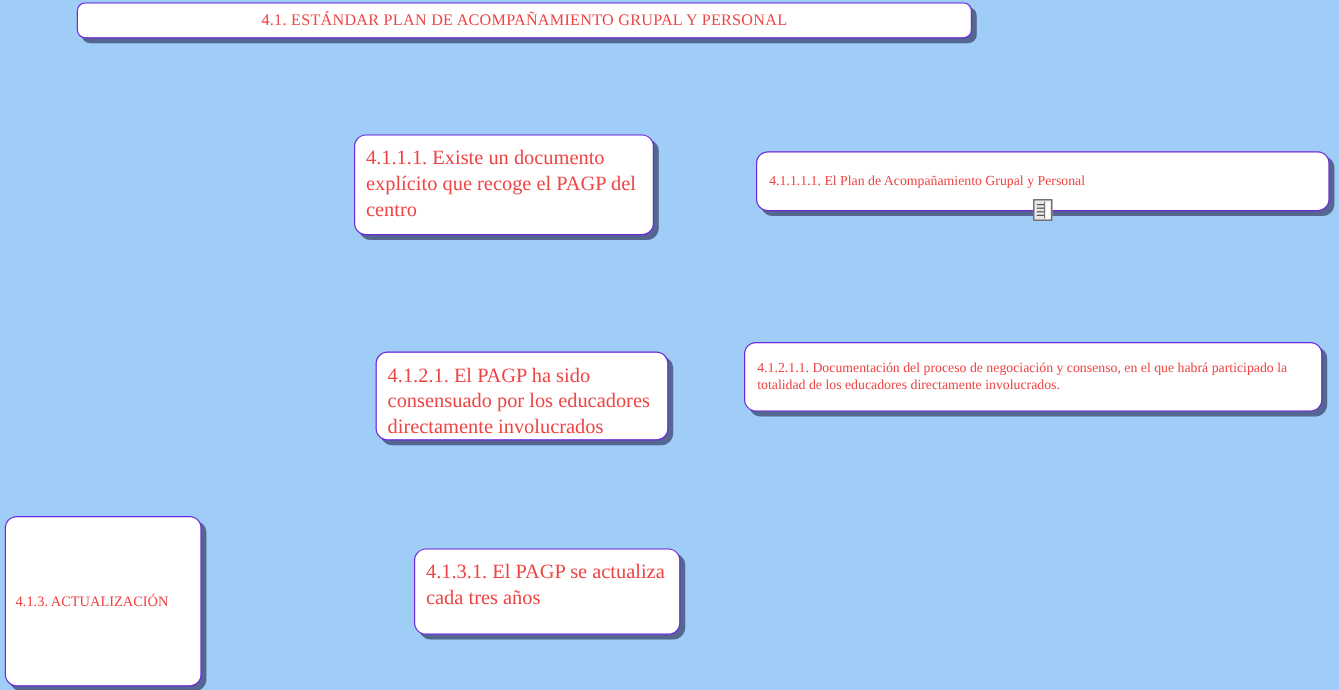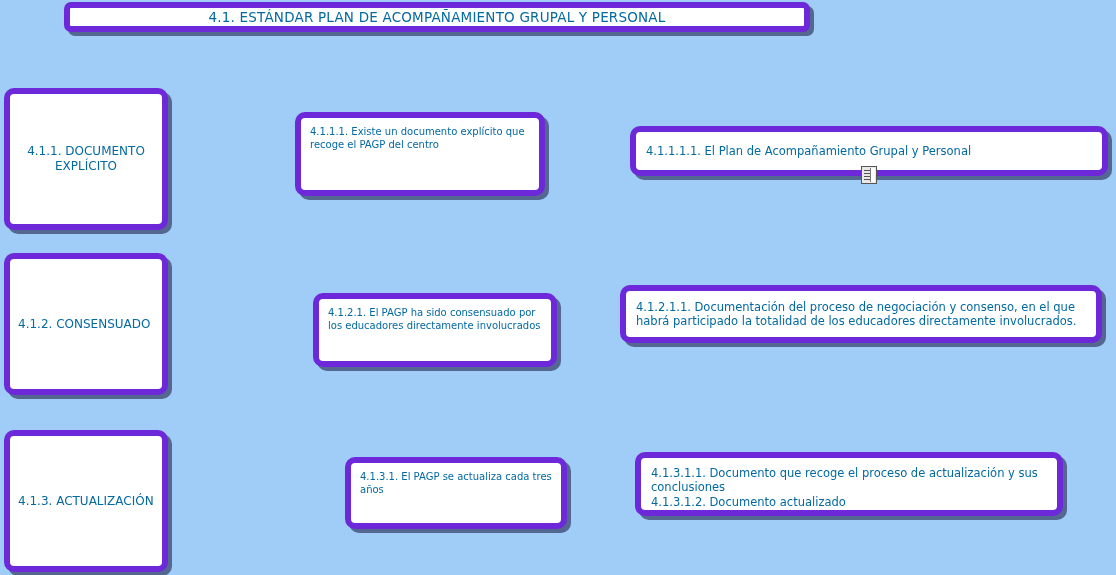--- a/index.html
+++ b/index.html
@@ -16,26 +16,27 @@
   }
   .canvas {
     position: absolute;
     left: 0; top: 0;
     width: 1116px;
     height: 575px;
   }
   .box {
     position: absolute;
     background: #ffffff;
-    border: 6px solid #6d28d9;
+    border: 1px solid #6d28d9;
     border-radius: 10px;
     box-sizing: border-box;
     box-shadow: 4px 4px 0 rgba(20,20,60,0.55);
-    color: #0369a1;
+    color: #ef4444;
     line-height: 1.25;
+    font-family: Liberation Serif, serif;
   }
   .title-box {
     left: 64px;
     top: 2px;
     width: 746px;
     height: 30px;
     border-radius: 7px;
     display: flex;
     align-items: center;
     justify-content: center;
@@ -58,21 +59,21 @@
   }
   .l1-1 { top: 88px; }
   .l1-2 { top: 253px; }
   .l1-3 { top: 430px; }
   .l1 .l1-label { width: 100%; }
   .l1-1 .l1-label { text-align: center; }
   .l1-2 .l1-label, .l1-3 .l1-label { text-align: left; }
 
   
   .l2 {
-    font-size: 10px;
+    font-size: 17px;
     padding: 8px 9px;
   }
   .l2-1 { left: 295px; top: 112px; width: 250px; height: 84px; }
   .l2-2 { left: 313px; top: 277px; width: 244px; height: 74px; margin-top: 16px; }
   .l2-3 { left: 345px; top: 457px; width: 222px; height: 72px; }
 
   
   .l3 {
     font-size: 11.5px;
     padding: 8px 10px;
@@ -111,46 +112,36 @@
 </style>
 </head>
 <body>
 
 <div class="canvas">
 
   <div class="box title-box">
     <span class="title-text">4.1.  ESTÁNDAR PLAN DE ACOMPAÑAMIENTO GRUPAL Y PERSONAL</span>
   </div>
 
-  <div class="box l1 l1-1">
-    <span class="l1-label">4.1.1. DOCUMENTO EXPLÍCITO</span>
-  </div>
-  <div class="box l1 l1-2">
-    <span class="l1-label">4.1.2. CONSENSUADO</span>
-  </div>
   <div class="box l1 l1-3">
     <span class="l1-label">4.1.3. ACTUALIZACIÓN</span>
   </div>
 
   <div class="box l2 l2-1">
     <span>4.1.1.1. Existe un documento explícito que recoge el PAGP del centro</span>
   </div>
   <div class="box l2 l2-2">
     <span>4.1.2.1. El PAGP ha sido consensuado por los educadores directamente involucrados</span>
   </div>
   <div class="box l2 l2-3">
     <span>4.1.3.1. El PAGP se actualiza cada tres años</span>
   </div>
 
   <div class="box l3 l3-1">
     <span>4.1.1.1.1. El Plan de Acompañamiento Grupal y Personal</span>
   </div>
   <div class="box l3 l3-2">
     <span>4.1.2.1.1. Documentación del proceso de negociación y consenso, en el que habrá participado la totalidad de los  educadores directamente involucrados.</span>
   </div>
-  <div class="box l3 l3-3">
-    <span>4.1.3.1.1. Documento que recoge el proceso de actualización y sus conclusiones</span>
-    <span class="line2">4.1.3.1.2. Documento actualizado</span>
-  </div>
 
   <div class="icon-doc"></div>
 
 </div>
 
 </body></html>

